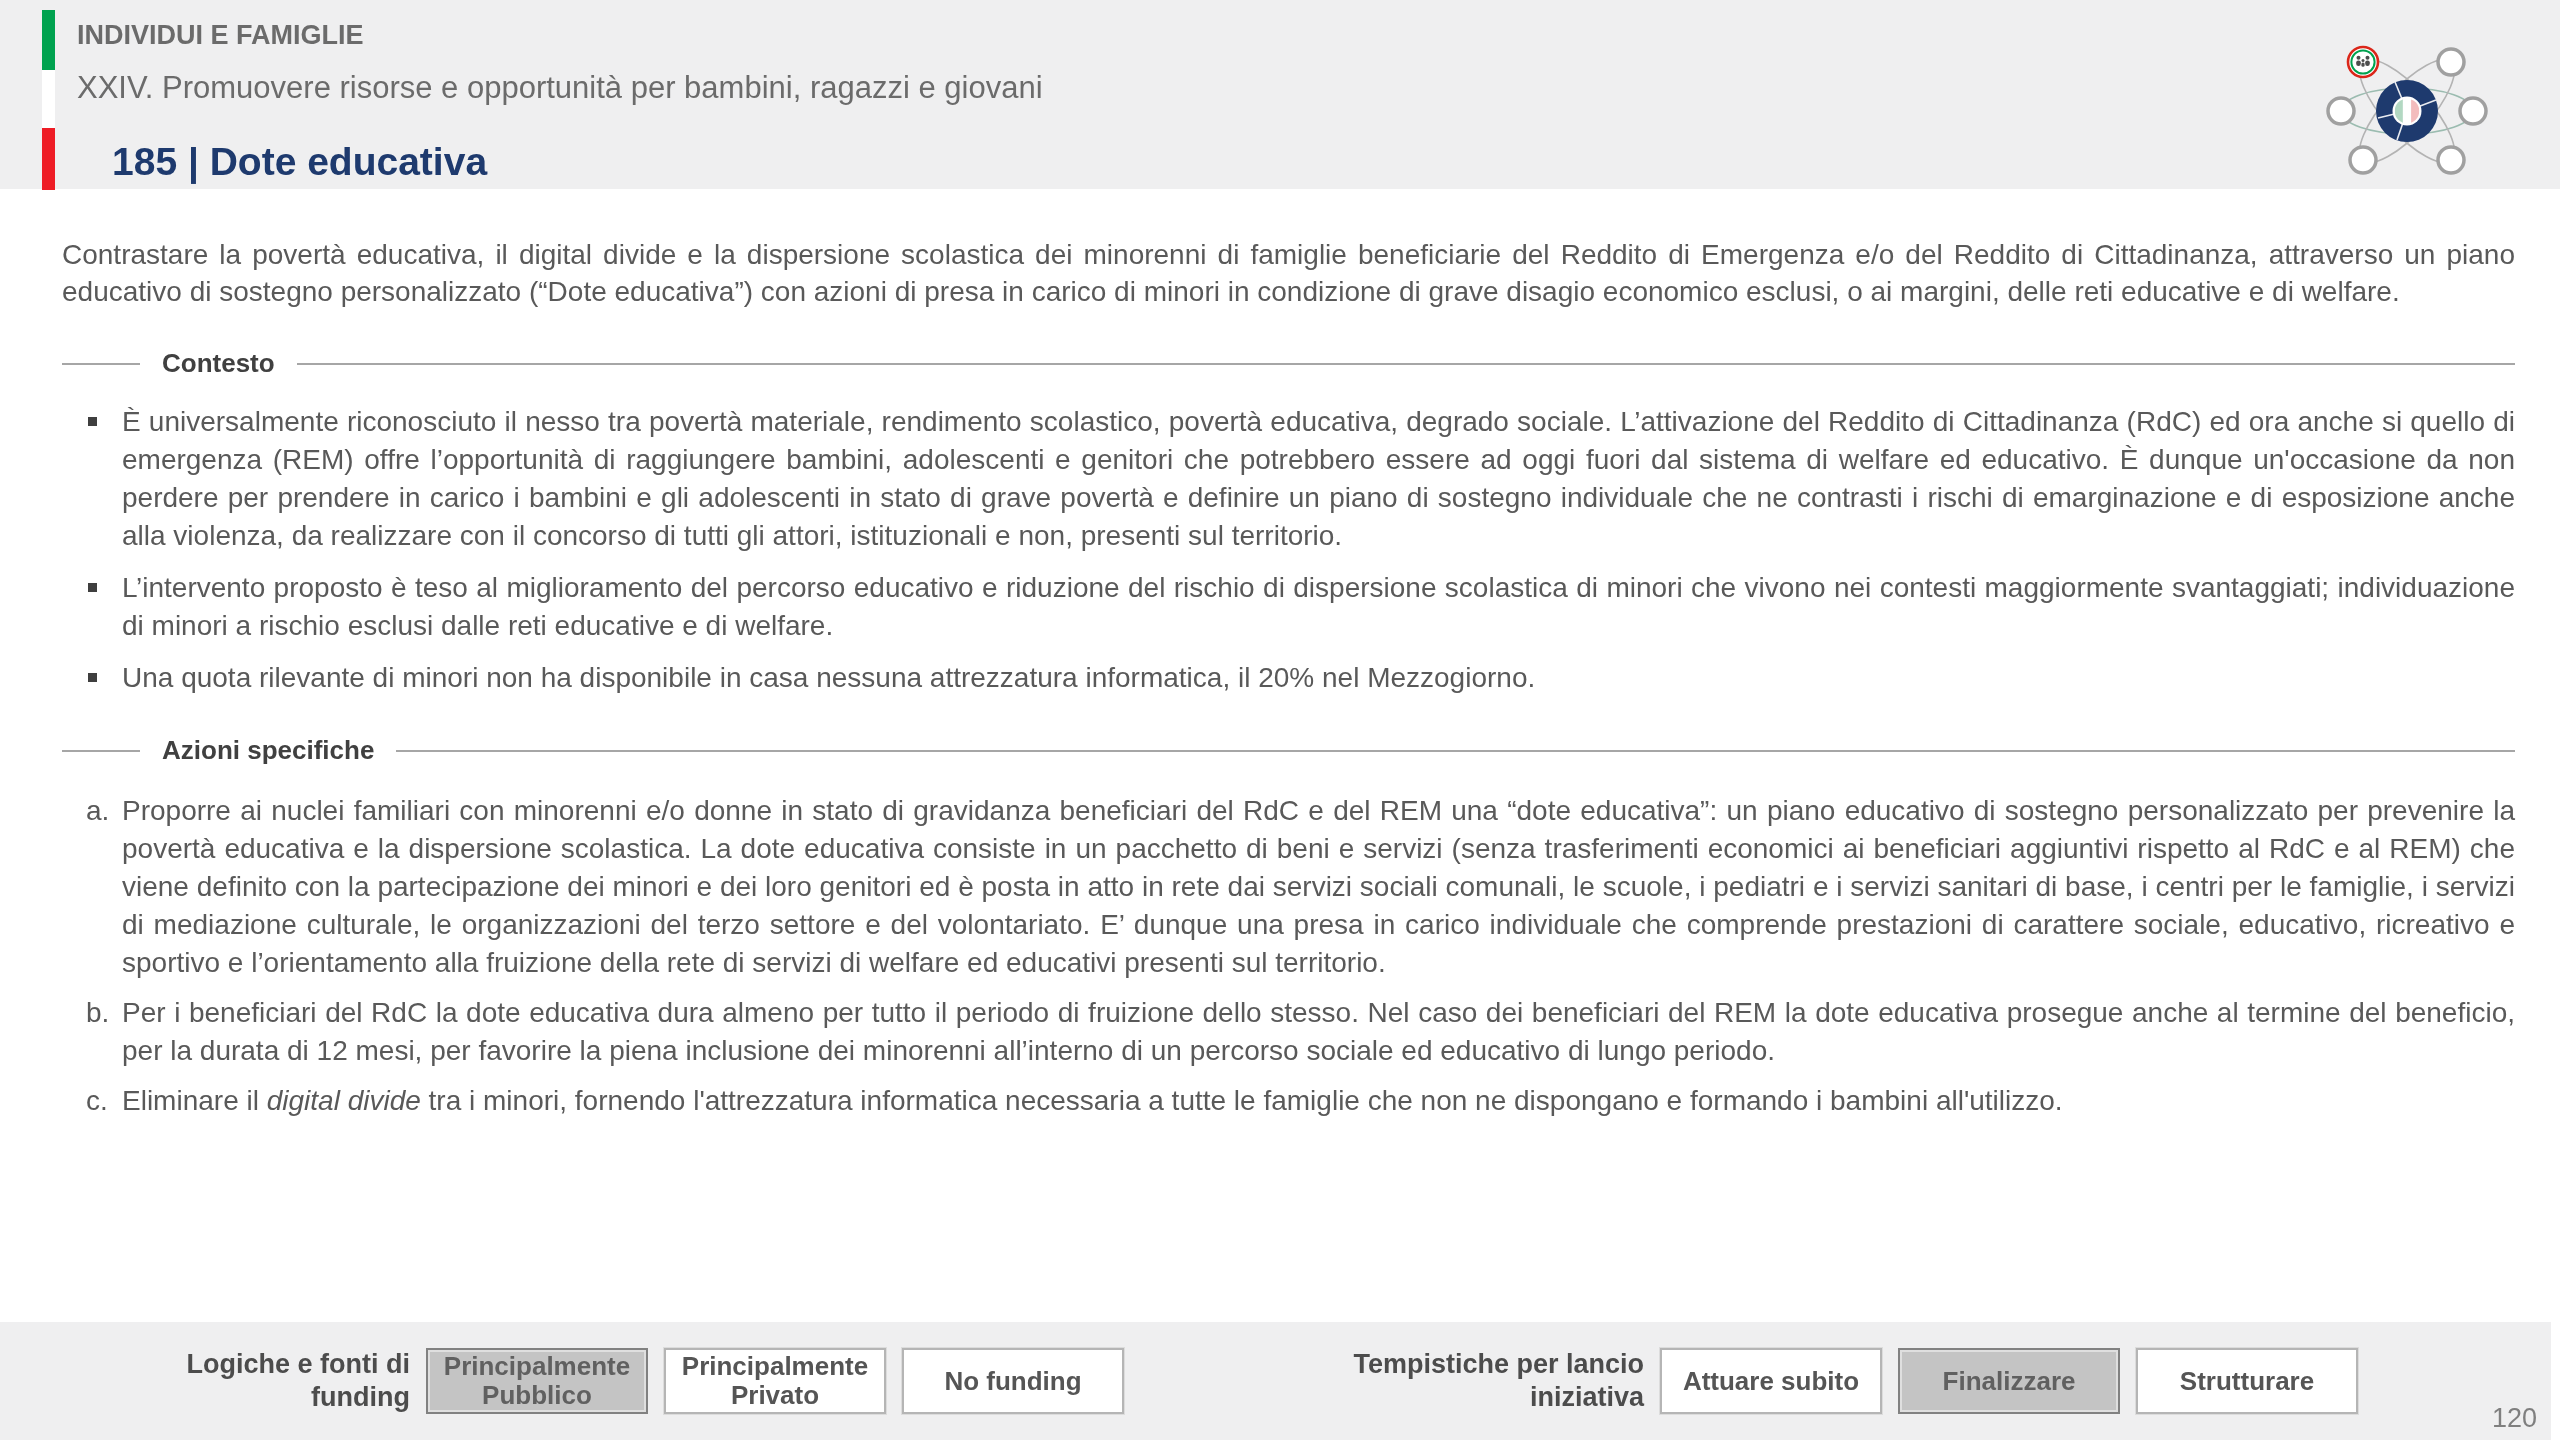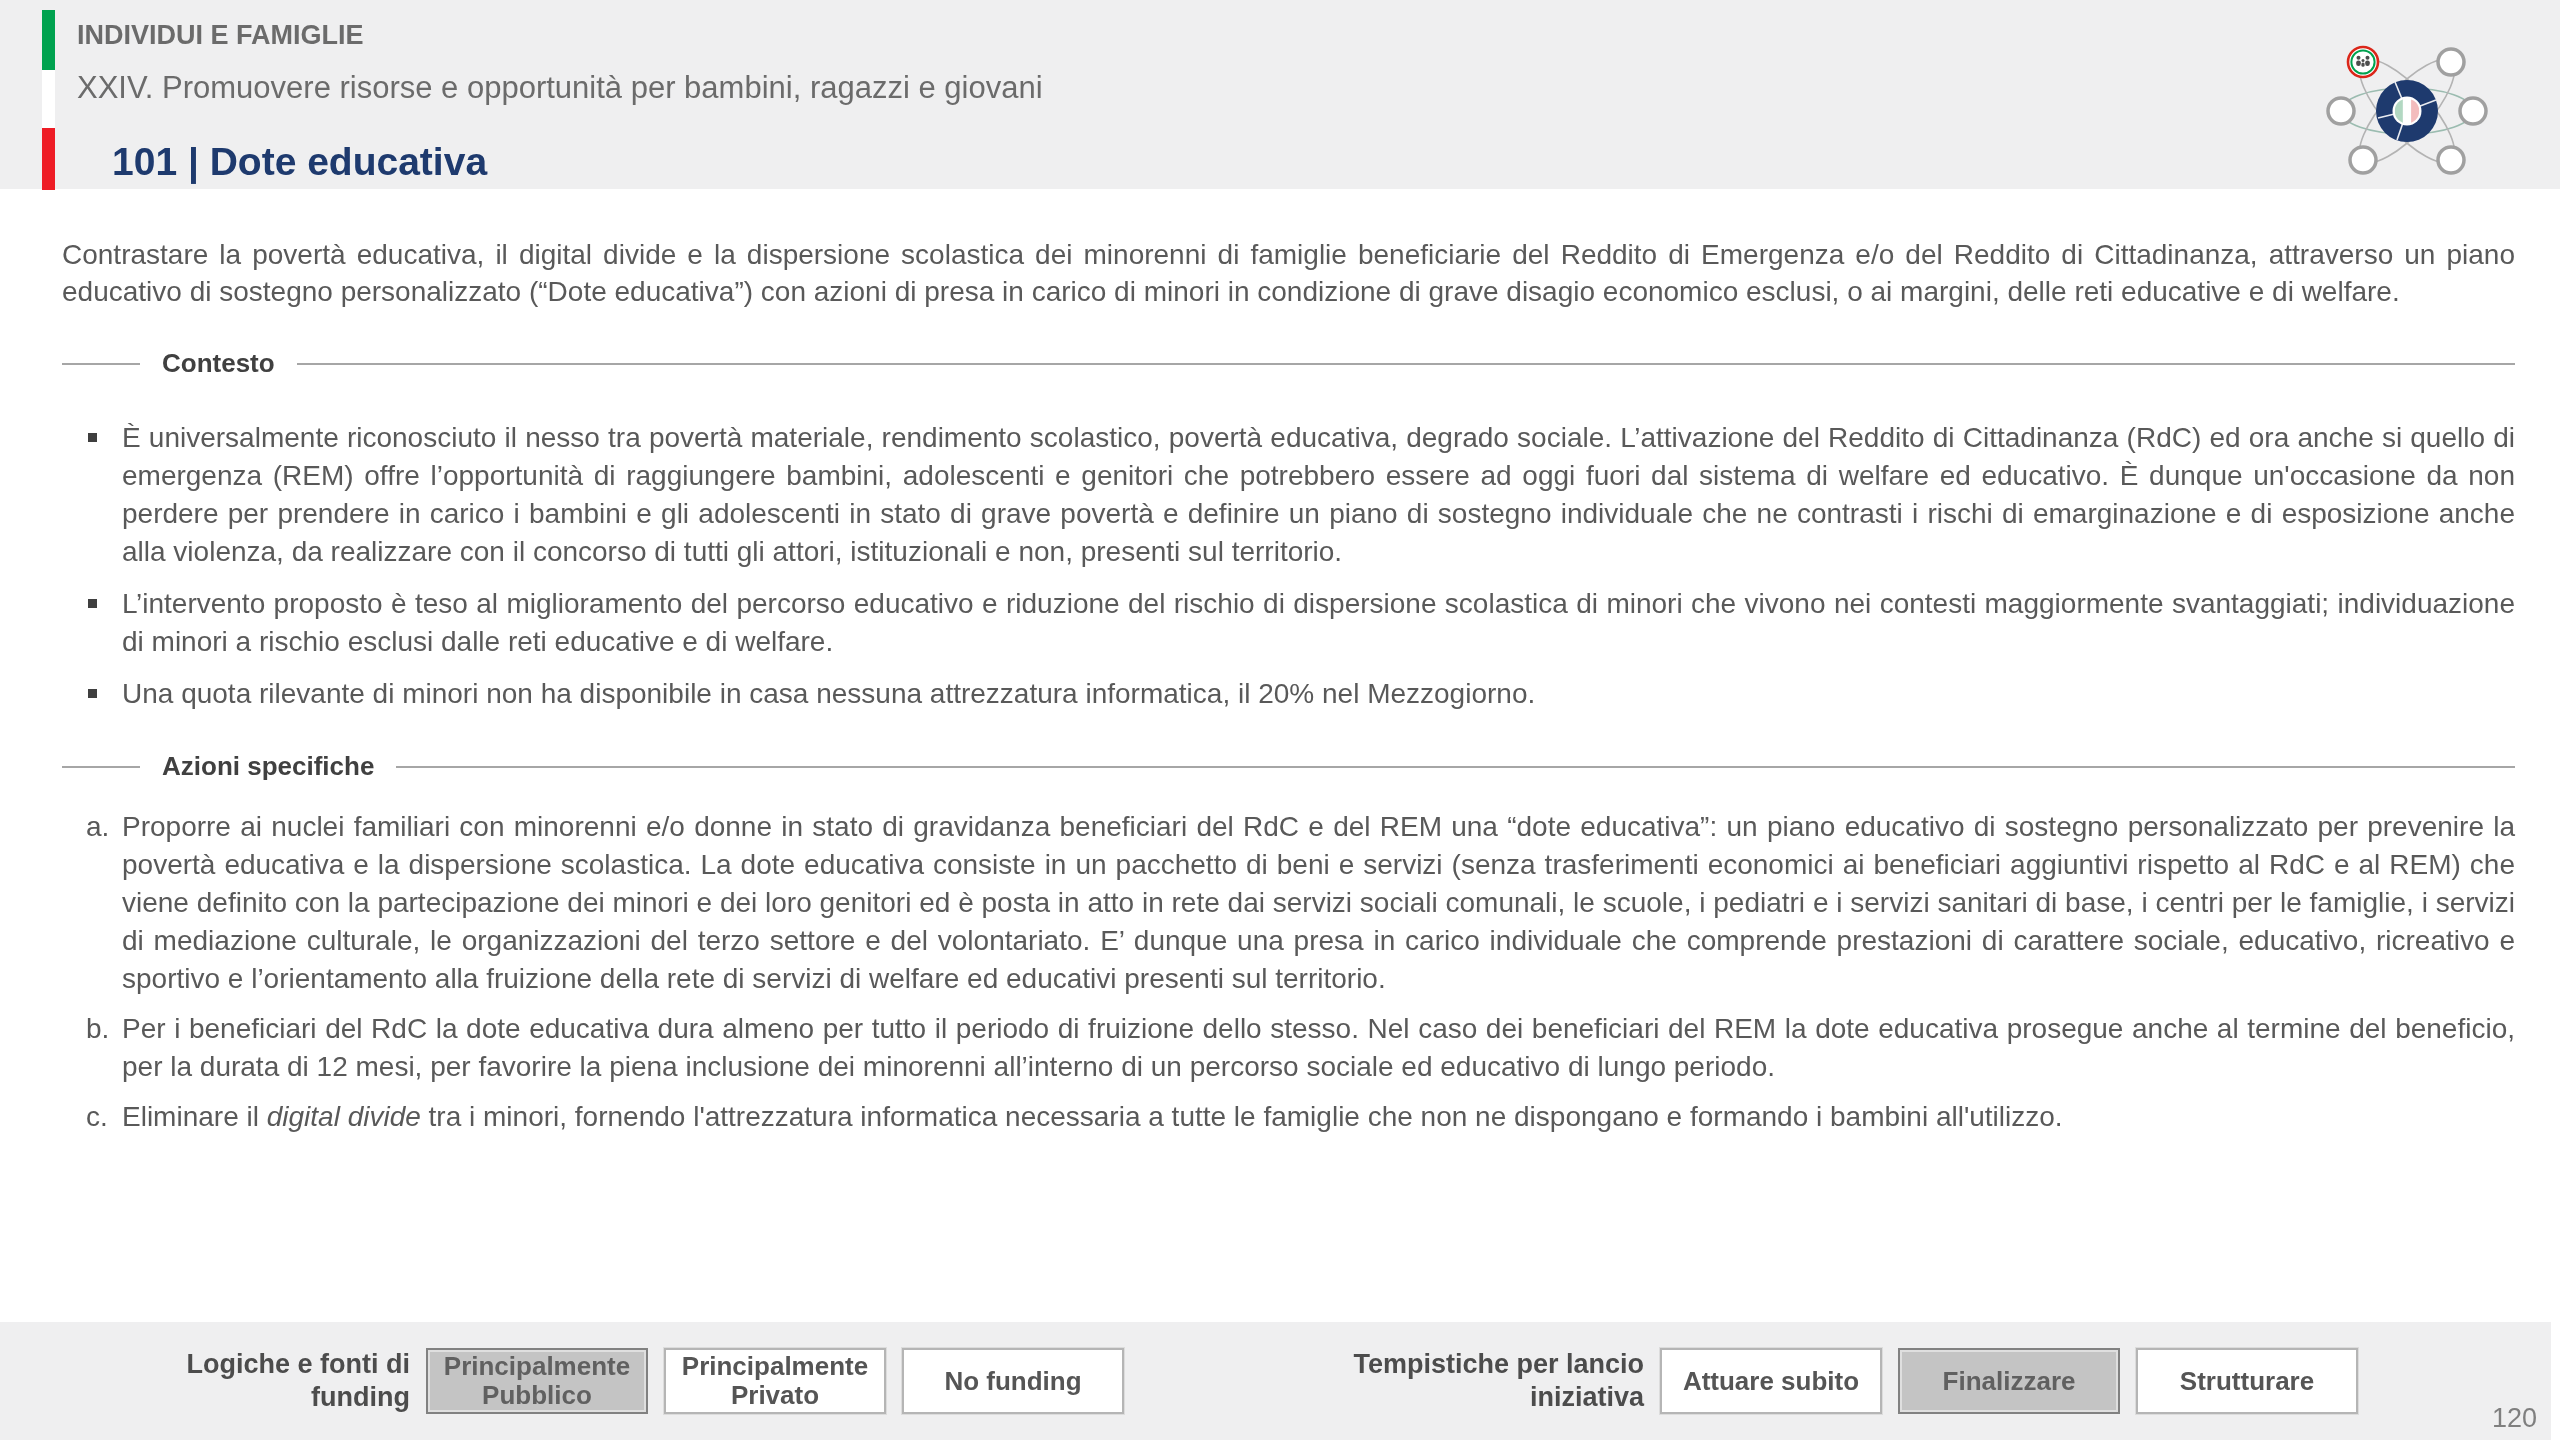--- a/index.html
+++ b/index.html
@@ -26,21 +26,21 @@
 
   
   .main{position:absolute;top:206px;left:0;right:0;bottom:118px;background:#ffffff;padding:30px 45px 0 62px;}
   .intro{color:var(--body-text);font-size:28px;line-height:37px;text-align:justify;}
 
   .section-header{display:flex;align-items:center;margin-top:38px;justify-content:center;}
   .line-short{width:78px;border-top:2px solid #a6a6a6;}
   .line-long{flex:1;border-top:2px solid #a6a6a6;}
   .section-label{margin:0 22px;font-weight:bold;font-size:26px;color:#404040;white-space:nowrap;}
 
-  .bullets{margin-top:40px;}
+  .bullets{margin-top:24px;}
   .bullet{display:flex;padding-left:24px;color:var(--body-text);font-size:28px;line-height:38px;margin-bottom:14px;}
   .bullet-marker{width:36px;flex:none;position:relative;}
   .bullet-marker::before{content:"";position:absolute;left:2px;top:14px;width:9px;height:9px;background:#3f3f3f;}
   .bullet-text{flex:1;text-align:justify;}
 
   .actions{margin-top:26px;}
   .action{display:flex;padding-left:24px;color:var(--body-text);font-size:28px;line-height:38px;margin-bottom:12px;}
   .action-marker{width:36px;flex:none;}
   .action-text{flex:1;text-align:justify;}
 
@@ -64,21 +64,21 @@
 <body>
 
 <div class="header">
   <div class="flag-bar">
     <div class="flag-green"></div>
     <div class="flag-white"></div>
     <div class="flag-red"></div>
   </div>
   <div class="header-category">INDIVIDUI E FAMIGLIE</div>
   <div class="header-subtitle">XXIV. Promuovere risorse e opportunità per bambini, ragazzi e giovani</div>
-  <div class="header-title">101 | Dote educativa</div>
+  <div class="header-title">185 | Dote educativa</div>
 
   <svg class="logo" viewBox="0 0 210 178" aria-hidden="true">
 
     <ellipse cx="105" cy="89" rx="66" ry="23" fill="none" stroke="#9bbcb0" stroke-width="1.6"></ellipse>
     <ellipse cx="105" cy="89" rx="66" ry="23" fill="none" stroke="#b3b3b3" stroke-width="1.6" transform="rotate(-48 105 89)"></ellipse>
     <ellipse cx="105" cy="89" rx="66" ry="23" fill="none" stroke="#b3b3b3" stroke-width="1.6" transform="rotate(48 105 89)"></ellipse>
 
     <circle cx="105" cy="89" r="31" fill="#1e3a6e"></circle>
     <g stroke="#ffffff" stroke-width="1.6" opacity="0.9">
       <line x1="105" y1="89" x2="134" y2="78"></line>

